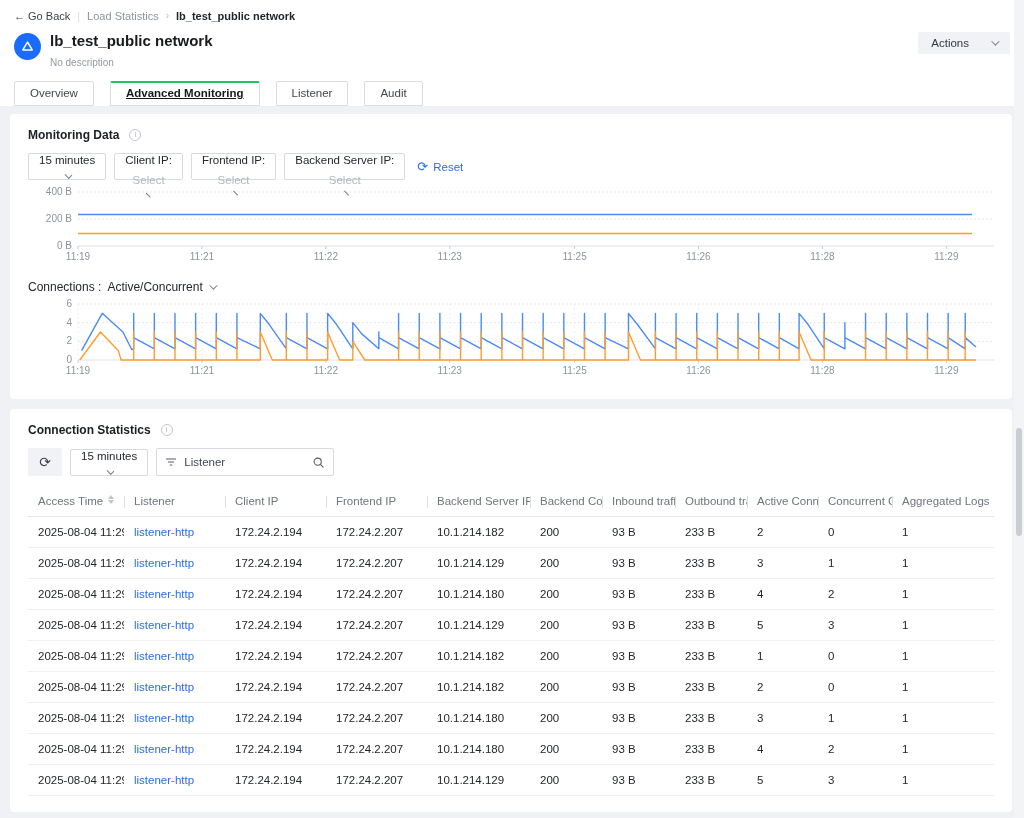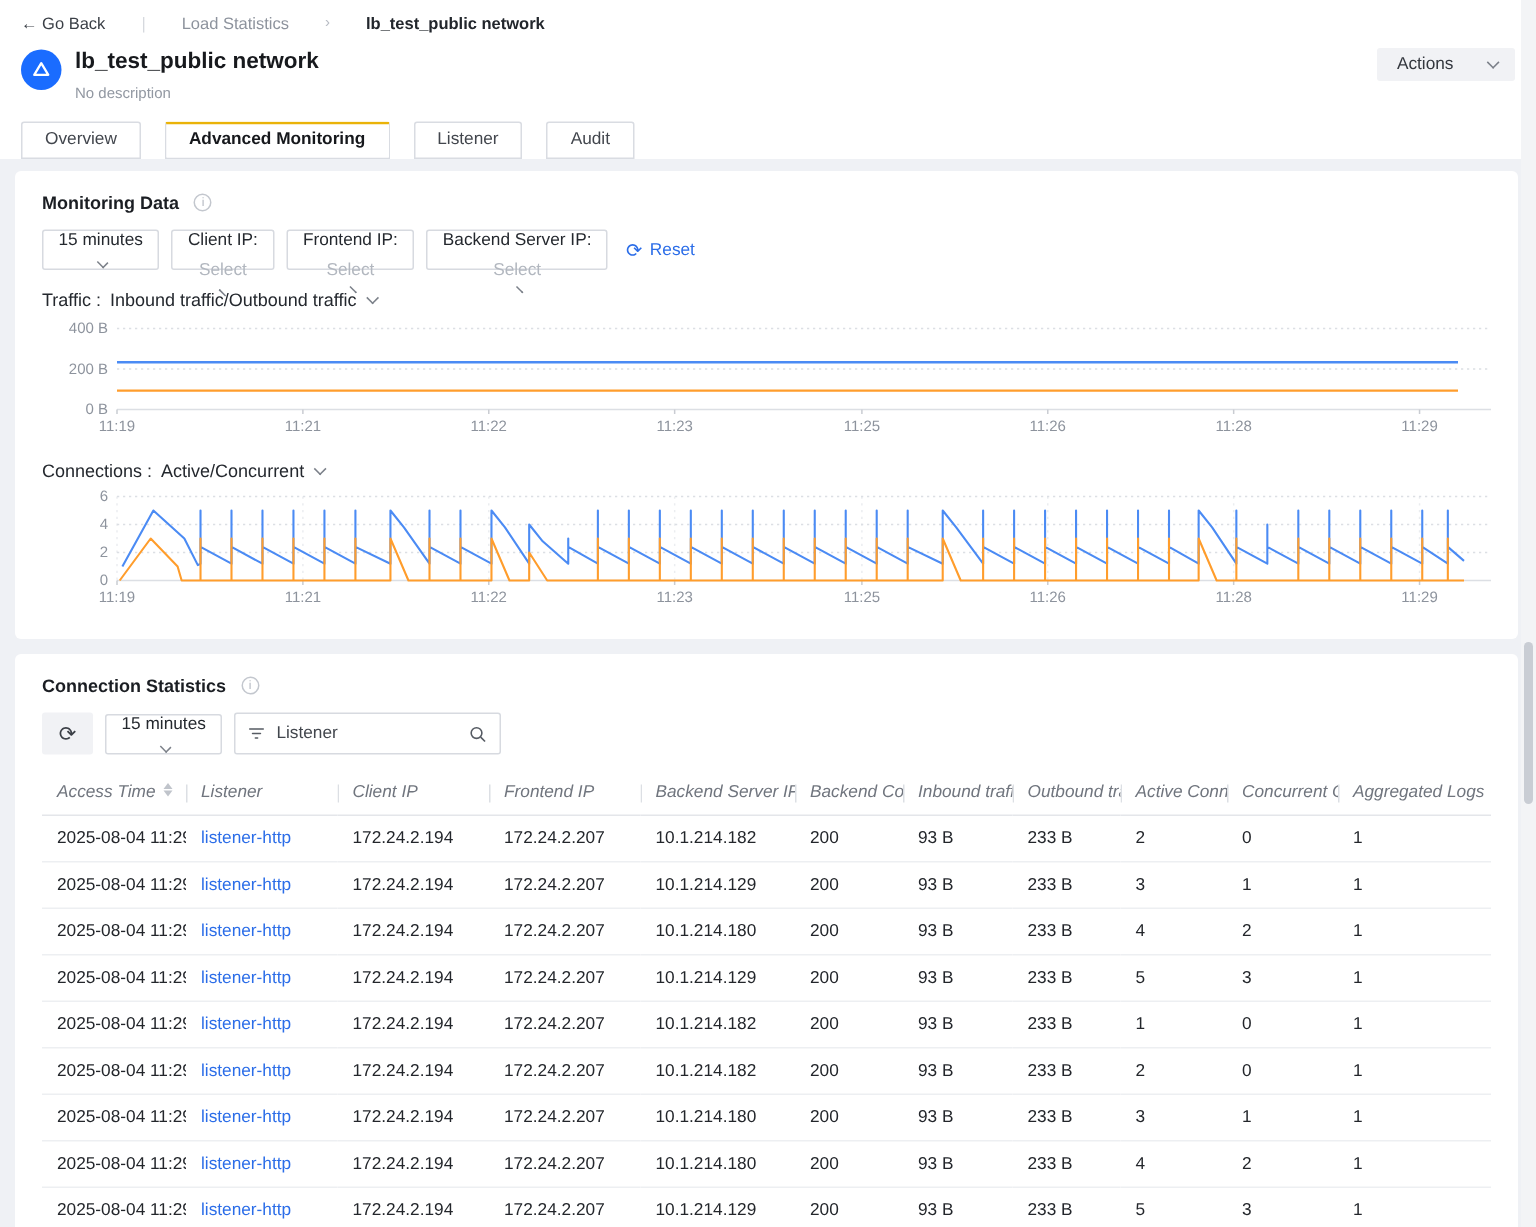--- a/index.html
+++ b/index.html
@@ -1,33 +1,33 @@
 <!DOCTYPE html>
 <html><head>
 <meta charset="utf-8">
 <style>
   * { margin:0; padding:0; box-sizing:border-box; }
   html,body { width:1024px; height:818px; overflow:hidden; }
   body { font-family:"Liberation Sans", sans-serif; background:#eff1f5; color:#23262b; font-size:12px; position:relative; }
 
   
   .hdr { background:#fff; padding:8px 14px 0 14px; }
-  .bc { font-size:11px; color:#8d939d; display:flex; gap:24px; padding:2px 0 10px 0; }
+  .bc { font-size:11px; color:#8d939d; display:flex; gap:7px; padding:2px 0 10px 0; }
   .bc .back { color:#3a3f46; cursor:pointer; }
   .bc .sep1 { color:#d6d9de; }
   .bc .sep2 { color:#b8bcc4; font-size:10px; }
   .bc .cur { color:#22262c; font-weight:bold; }
   .title-row { display:flex; align-items:flex-start; }
   .lb-logo { width:27px; height:27px; border-radius:50%; background:#1a6cff; display:flex; align-items:center; justify-content:center; margin-right:9px; margin-top:1px; flex:0 0 auto; }
   .title-block .t { font-size:15px; font-weight:bold; color:#17191d; line-height:18px; }
   .title-block .d { font-size:10px; color:#9298a2; margin-top:7px; }
   .actions-btn { margin-left:auto; background:#f1f2f5; border:none; border-radius:2px; font-size:11.5px; color:#33373e; padding:5px 13px; display:flex; align-items:center; gap:22px; cursor:pointer; font-family:inherit; }
   .tabs { display:flex; gap:16px; margin-top:13px; }
   .tab { background:#fff; border:1px solid #d9dce2; border-radius:2px 2px 0 0; font-size:11.5px; color:#42464d; padding:5px 15px 6px 15px; cursor:pointer; line-height:12px; }
-  .tab.active { border-top:2px solid #eab308; font-weight:bold; color:#16181c; padding-top:4px; }
+  .tab.active { border-top:2px solid #22c55e; font-weight:bold; color:#16181c; padding-top:4px;text-decoration:underline; }
 
   
   .main { padding:8px 12px 0 10px; }
   .card { background:#fff; border-radius:4px; padding:14px 18px 16px 18px; }
   .card + .card { margin-top:10px; }
   .sec-title { font-size:12px; font-weight:bold; color:#1b1e23; display:flex; align-items:center; gap:10px; }
   .info-i { width:12px; height:12px; border:1px solid #c3c7ce; border-radius:50%; color:#b3b8c0; font-size:8px; line-height:10px; text-align:center; font-style:normal; display:inline-block; font-weight:normal; }
 
   
   .filters { display:flex; align-items:center; gap:8px; margin-top:11px; }
@@ -45,21 +45,21 @@
 
   
   .controls { display:flex; align-items:center; gap:8px; margin-top:11px; }
   .icon-btn { width:34px; height:28px; background:#f1f2f5; border:none; border-radius:2px; font-size:14px; color:#3c4047; cursor:pointer; font-family:inherit; }
   .search-box { height:28px; width:178px; border:1px solid #d7dae0; border-radius:2px; display:flex; align-items:center; padding:0 8px; gap:7px; background:#fff; }
   .search-box .tok { font-size:11.5px; color:#42464d; flex:1; }
 
   table { border-collapse:collapse; table-layout:fixed; width:966px; margin-top:10px; }
   th { font-size:11.5px; font-weight:normal; color:#70757e; text-align:left; padding:9px 4px 9px 10px; border-bottom:1px solid #e4e6ea; position:relative; white-space:nowrap; overflow:hidden; }
   th + th::before { content:""; position:absolute; left:0; top:10px; height:12px; width:1px; background:#dcdfe4; }
-  th .th-inner { display:flex; align-items:flex-start; gap:5px;font-style:italic; }
+  th .th-inner { display:flex; align-items:flex-start; gap:5px; }
   td { font-size:11.5px; color:#23262b; padding:9px 4px 9px 10px; border-bottom:1px solid #edeff2; white-space:nowrap; overflow:hidden; }
   td.link { color:#2b6de8; cursor:pointer; }
   .sort-ic { display:inline-flex; flex-direction:column; gap:1px; }
   .sort-ic i { width:0; height:0; border-left:3.5px solid transparent; border-right:3.5px solid transparent; display:block; }
   .sort-ic .u { border-bottom:4px solid #c0c4cb; }
   .sort-ic .d { border-top:4px solid #c0c4cb; }
 
   
   .scroll-track { position:absolute; top:0; right:0; width:10px; height:818px; background:#f3f4f6; }
   .scroll-thumb { position:absolute; top:428px; right:2px; width:6px; height:108px; border-radius:3px; background:#c9cdd4; }
@@ -126,25 +126,20 @@
           <span>Backend Server IP:</span>
           <span class="ph">Select</span>
           <span class="chev sm"></span>
         </div>
         <span class="reset">
           <span class="refresh-glyph">⟳</span>
           <span>Reset</span>
         </span>
       </div>
 
-    <div class="chart-label">
-      <span>Traffic :</span>
-      <span class="lv">Inbound traffic/Outbound traffic</span>
-      <span class="chev sm"></span>
-    </div>
     <div class="chart-wrap" id="traffic-chart"><svg width="966" height="80">
           <line x1="50" y1="8" x2="974" y2="8" stroke="#dcdfe4" stroke-dasharray="1.5,2.5" stroke-width="1"></line>
           <line x1="50" y1="35" x2="974" y2="35" stroke="#dcdfe4" stroke-dasharray="1.5,2.5" stroke-width="1"></line>
           <line x1="50" y1="62" x2="974" y2="62" stroke="#dcdfe4" stroke-width="1"></line>
           <text x="44" y="11" text-anchor="end" font-size="10" fill="#8d939d">400 B</text>
           <text x="44" y="38" text-anchor="end" font-size="10" fill="#8d939d">200 B</text>
           <text x="44" y="65" text-anchor="end" font-size="10" fill="#8d939d">0 B</text>
           <line x1="50" y1="62" x2="50" y2="65" stroke="#c9ccd2" stroke-width="1"></line>
           <text x="50" y="76" text-anchor="middle" font-size="10" fill="#8d939d">11:19</text>
           <line x1="173.924" y1="62" x2="173.924" y2="65" stroke="#c9ccd2" stroke-width="1"></line>

